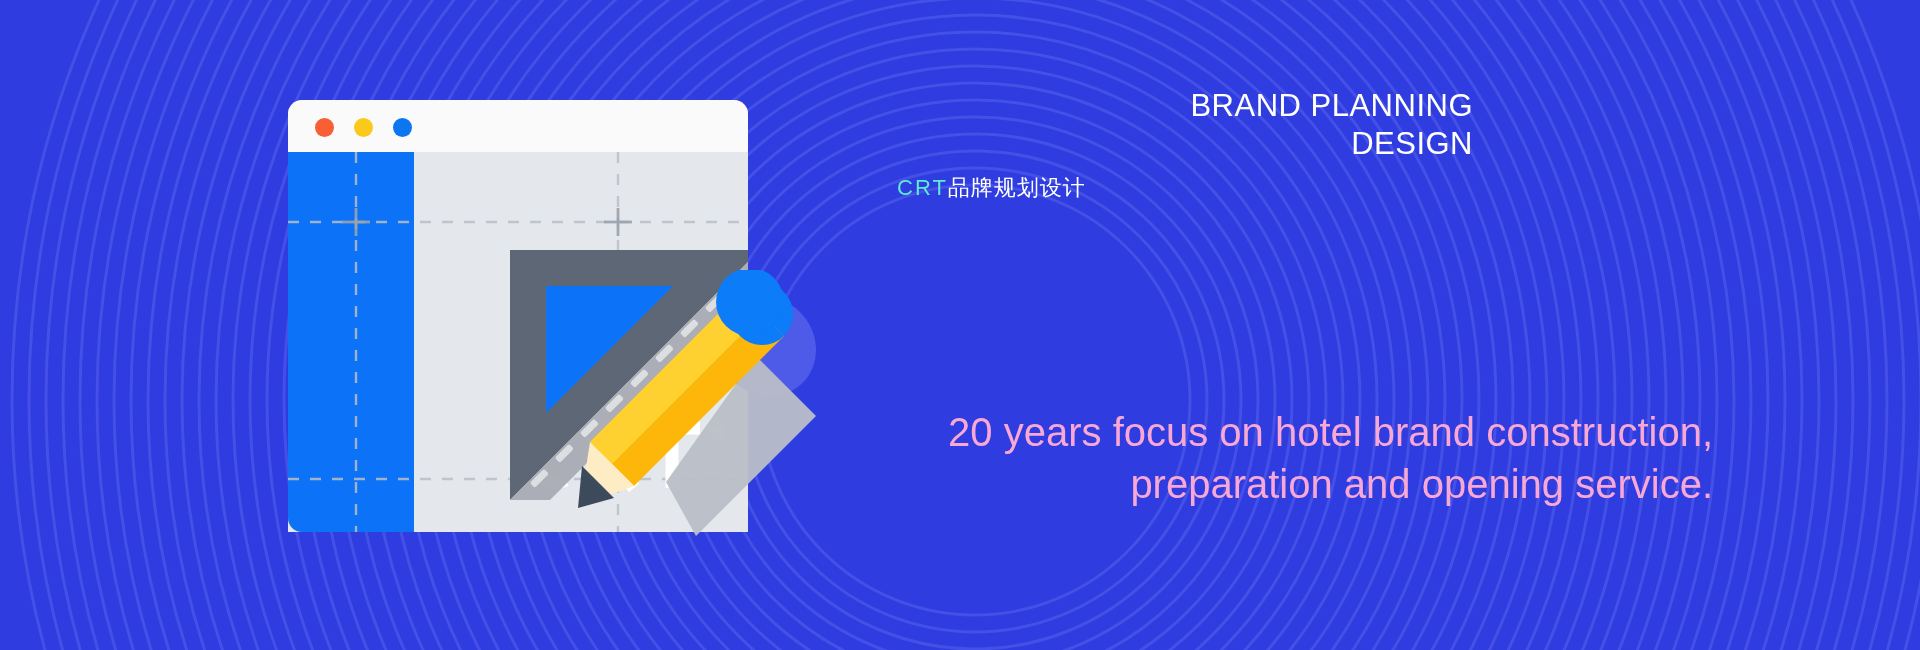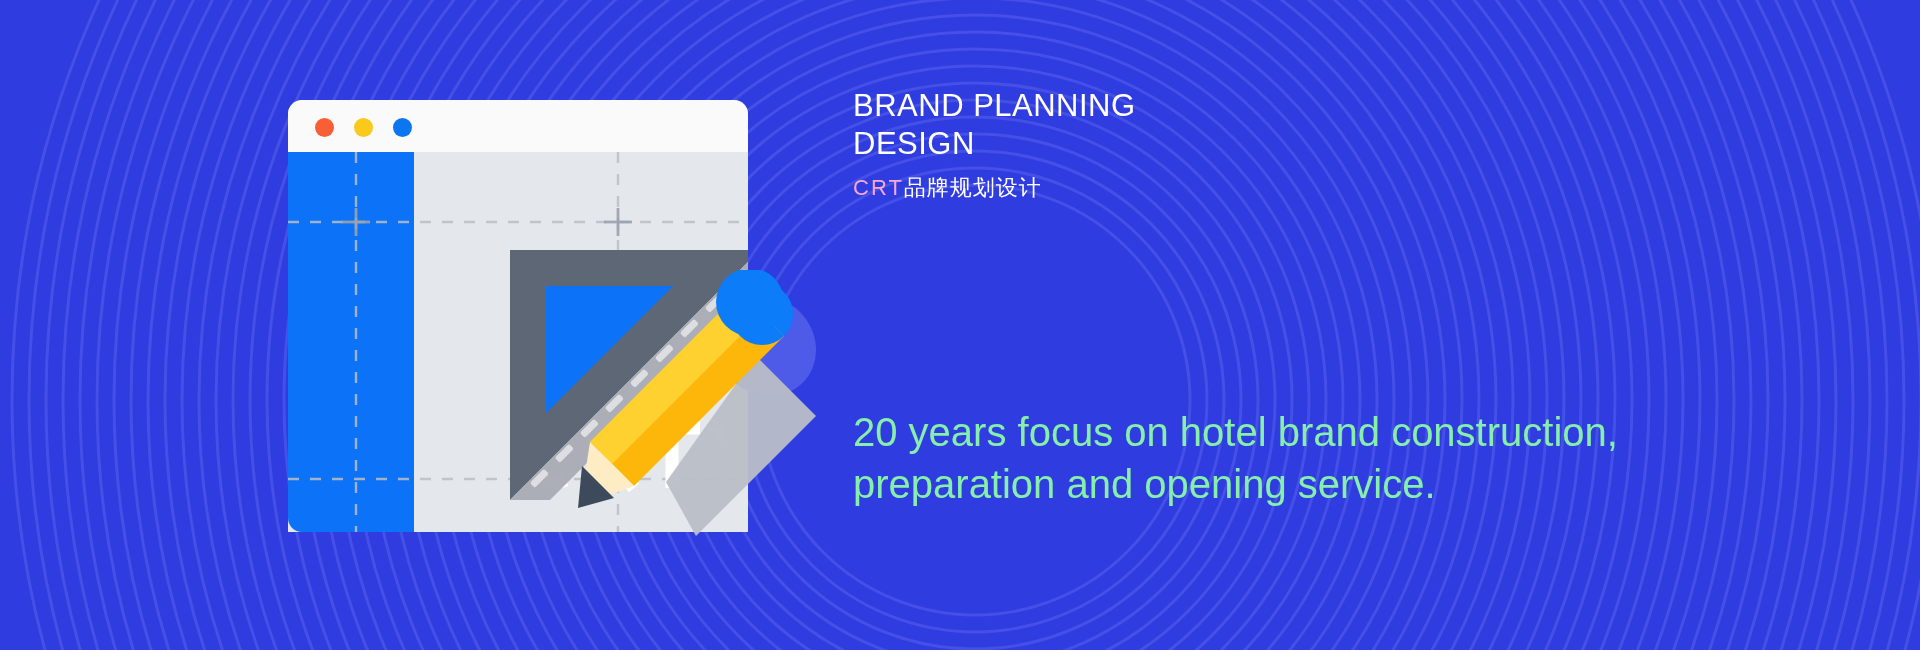--- a/index.html
+++ b/index.html
@@ -9,20 +9,21 @@
   }
   * { box-sizing: border-box; }
 
   .banner {
     position: relative;
     width: 1920px;
     height: 650px;
     overflow: hidden;
     background: #2f3ce0;
     font-family: "Liberation Sans", "DejaVu Sans", sans-serif;
+    text-align: right;
   }
 
   
   .bg-rings {
     position: absolute;
     left: 0; top: 0;
     width: 1920px; height: 650px;
     pointer-events: none;
   }
 
@@ -133,30 +134,31 @@
   .eyebrow-cn {
     position: absolute;
     left: 0;
     top: 174px;
     font-size: 22px;
     line-height: 28px;
     color: #ffffff;
     letter-spacing: 1px;
   }
   .eyebrow-cn .crt-red {
-    color: #f9a8d4;
+    color: #5eead4;
     letter-spacing: 2px;
+    margin-left: 44px;
   }
 
   .headline-en {
     position: absolute;
     left: 0;
     top: 406px;
     width: 860px;
-    color: #86efac;
+    color: #f9a8d4;
     font-size: 40px;
     line-height: 52px;
     font-weight: 300;
     white-space: pre-line;
   }
 
   .headline-cn {
     position: absolute;
     left: 0;
     top: 513px;

